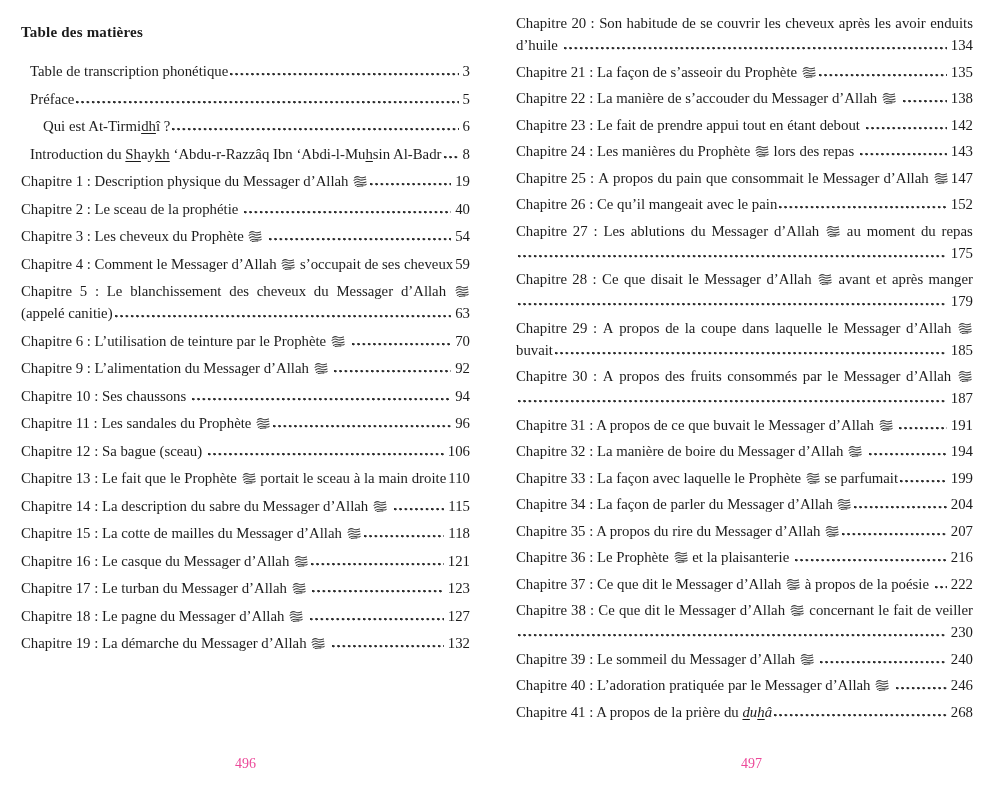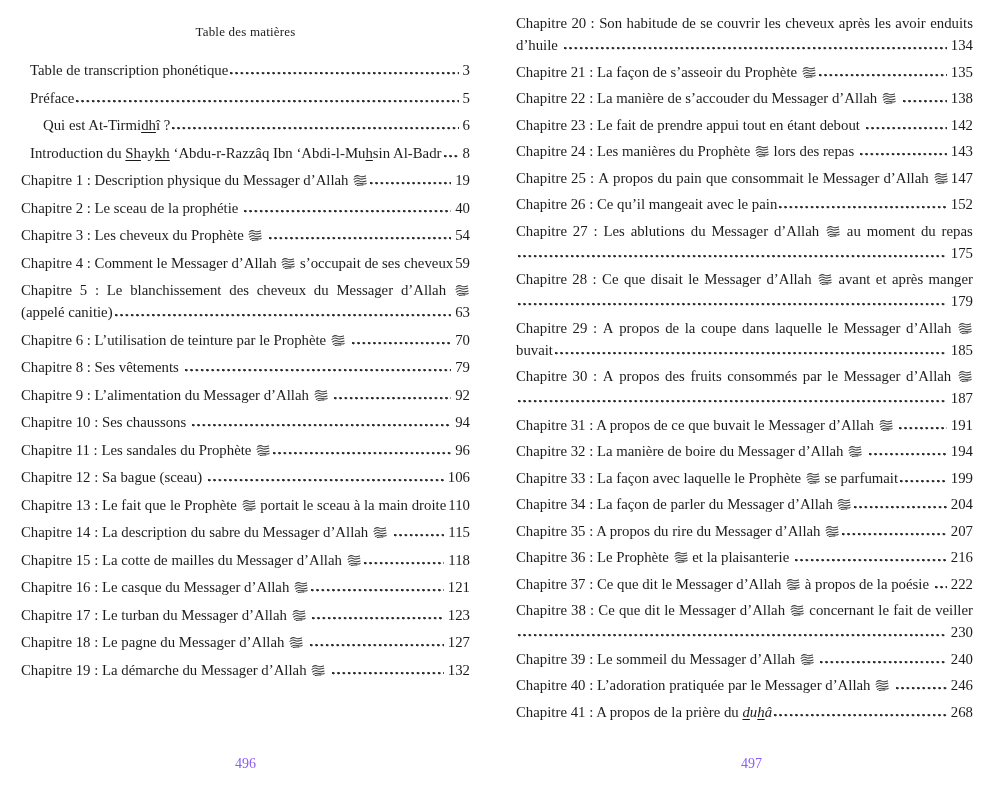--- a/index.html
+++ b/index.html
@@ -5,42 +5,42 @@
   html,body { margin:0; padding:0; }
   body {
     width:998px; height:800px; background:#ffffff;
     font-family:"Liberation Serif","DejaVu Serif",serif;
     color:#1c1c1c; overflow:hidden;
   }
   .spread { position:relative; width:998px; height:800px; background:#ffffff; }
   .page { position:absolute; top:0; height:800px; }
   .page-left  { left:21px;  width:449px; }
   .page-right { left:516px; width:457px; }
-  .toc-title { margin:24px 0 19px 0; text-align:center; font-size:13px; font-weight:normal; letter-spacing:.2px; }
+  .toc-title { margin:24px 0 19px 0; text-align:left; font-size:15px; font-weight:bold; letter-spacing:.2px; }
   .page-right .entries { padding-top:12px; }
   .entry { }
   .page-left  .entry { margin-bottom:5.5px; }
   .page-right .entry { margin-bottom:4.5px; }
   .ind1 { padding-left:9px; }
   .ind2 { padding-left:22px; }
   .line { display:flex; align-items:baseline; line-height:22px; font-size:14.8px; }
   .text { white-space:pre; }
   .text.fill { flex:1 1 0; min-width:0; display:flex; justify-content:space-between; white-space:nowrap; overflow:hidden; }
   .text.fill .w { white-space:pre; flex:none; }
   .dots {
     flex:1 1 12px; min-width:8px; height:4px; margin:0 2px;
     align-self:baseline;
     background-image:radial-gradient(circle at 1.2px 2.2px, #2e2e2e 1.05px, rgba(255,255,255,0) 1.5px);
     background-size:5.3px 4px; background-repeat:repeat-x;
   }
   .page-num { flex:none; white-space:pre; padding-left:2px; }
   .u { text-decoration:underline; text-decoration-thickness:1px; text-underline-offset:2px; }
   .i { font-style:italic; }
   .saw { vertical-align:-1px; margin:0 1px; }
-  .folio { position:absolute; left:0; top:756px; width:100%; text-align:center; font-size:14px; color:#8b5cf6; }
+  .folio { position:absolute; left:0; top:756px; width:100%; text-align:center; font-size:14px; color:#ec4899; }
   .page-right .folio { padding-left:14px; box-sizing:border-box; }
 </style>
 </head>
 <body>
 
 <div class="spread">
   <section class="page page-left">
     <h1 class="toc-title">Table des matières</h1>
     <div class="entries">
         <div class="entry ind1">
@@ -171,27 +171,20 @@
                 <g fill="none" stroke="#3d3d3d" stroke-width="1.05" stroke-linecap="round">
                   <path d="M1.5 2.8 Q4 .9 6.5 2.1 T12.5 1.9"></path>
                   <path d="M1 5.4 Q3.5 3.2 6 4.5 T12.8 4.3"></path>
                   <path d="M1.6 8 Q4.2 5.8 6.8 7.1 T13 6.9"></path>
                   <path d="M2.4 10.4 Q5.5 8.5 8.5 9.6 T13.2 9.3"></path>
                   <path d="M4.2 11.5 Q7 10.7 9.8 11.1"></path>
                 </g>
               </svg> </span>
             <span class="dots"></span>
             <span class="page-num">70</span>
-          </div>
-        </div>
-        <div class="entry">
-          <div class="line">
-            <span class="text">Chapitre 8 : Ses vêtements </span>
-            <span class="dots"></span>
-            <span class="page-num">79</span>
           </div>
         </div>
         <div class="entry">
           <div class="line">
             <span class="text">Chapitre 9 : L’alimentation du Messager d’Allah <svg class="saw" viewBox="0 0 14 12" width="14" height="12" aria-hidden="true">
                 <g fill="none" stroke="#3d3d3d" stroke-width="1.05" stroke-linecap="round">
                   <path d="M1.5 2.8 Q4 .9 6.5 2.1 T12.5 1.9"></path>
                   <path d="M1 5.4 Q3.5 3.2 6 4.5 T12.8 4.3"></path>
                   <path d="M1.6 8 Q4.2 5.8 6.8 7.1 T13 6.9"></path>
                   <path d="M2.4 10.4 Q5.5 8.5 8.5 9.6 T13.2 9.3"></path>

